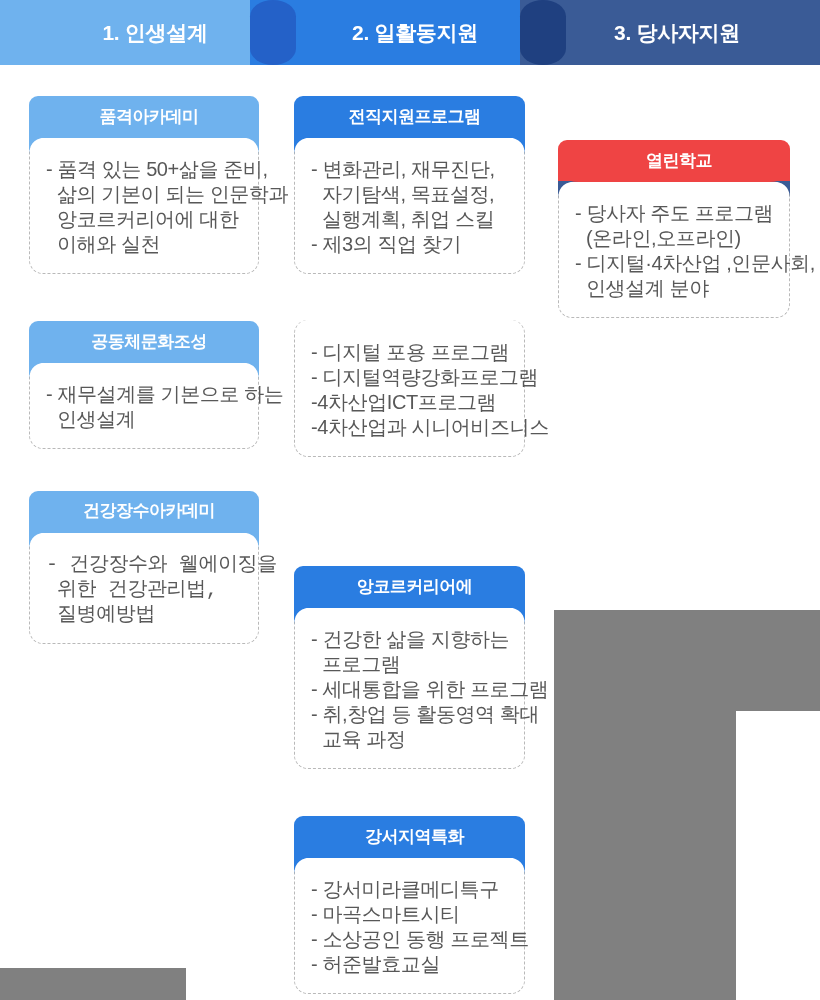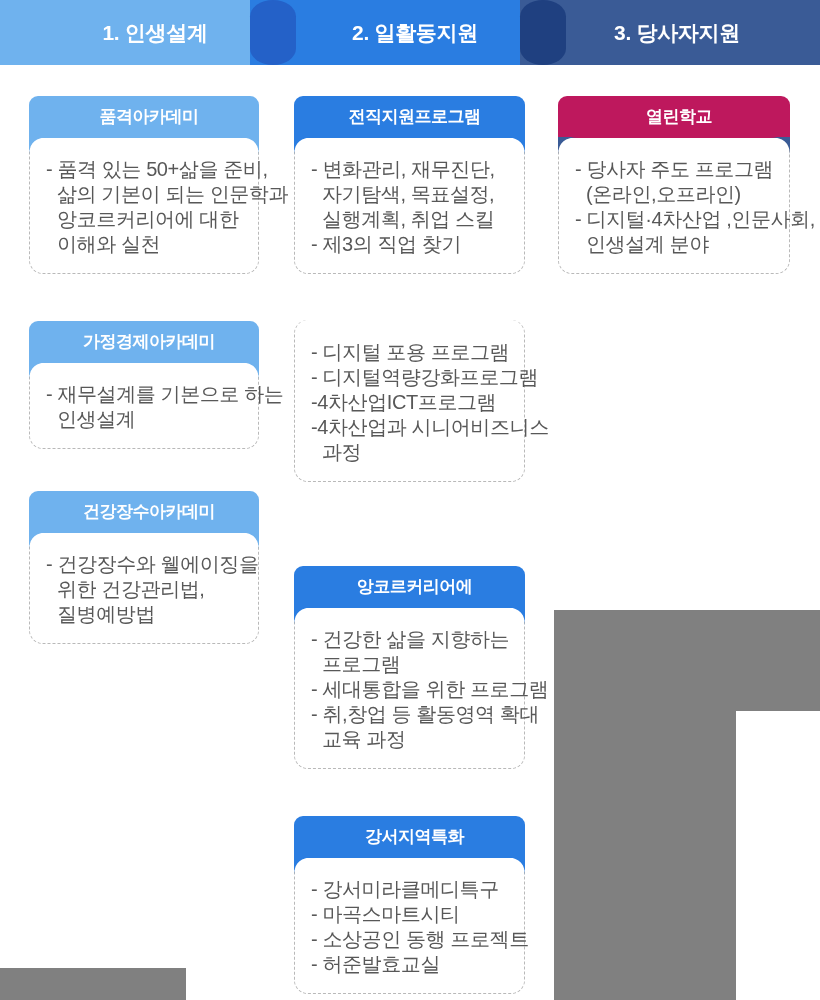--- a/index.html
+++ b/index.html
@@ -137,21 +137,21 @@
     font-size: 20px;
     line-height: 25px;
     letter-spacing: -0.4px;
     white-space: nowrap;
   }
   .card-line.cont { padding-left: 11px; }
 
   
   .head-light { background: #6FB2EE; }
   .head-mid   { background: #2A7DE1; }
-  .head-dark  { background: #be185d; }
+  .head-dark  { background: #ef4444; margin-top: 44px; }
 
   
   .gray-block {
     position: absolute;
     background: #808080;
     z-index: 40;
   }
   #gray-right-top    { left: 554px; top: 610px; width: 266px; height: 101px; }
   #gray-right-stem   { left: 554px; top: 710px; width: 182px; height: 290px; }
   #gray-bottom-left  { left: 0px;   top: 968px; width: 186px; height: 32px; }
@@ -188,33 +188,33 @@
       </div>
       <div class="card-body">
         <div class="card-line">- 품격 있는 50+삶을 준비,</div>
         <div class="card-line cont">삶의 기본이 되는 인문학과</div>
         <div class="card-line cont">앙코르커리어에 대한</div>
         <div class="card-line cont">이해와 실천</div>
       </div>
     </div>
     <div class="card" style="left: 29px; top: 321px; width: 230px;">
       <div class="card-head head-light">
-        <div class="head-label">가정경제아카데미</div>
+        <div class="head-label">공동체문화조성</div>
         <div class="head-notch">
           <svg viewBox="0 0 100 18" preserveAspectRatio="none">
             <path d="M0,0 L0,18 Q0,0 9,0 Q50,0 91,0 Q100,0 100,18 L100,0 Z" fill="#6FB2EE"></path>
           </svg>
         </div>
       </div>
       <div class="card-body">
         <div class="card-line">- 재무설계를 기본으로 하는</div>
         <div class="card-line cont">인생설계</div>
       </div>
     </div>
-    <div class="card" style="left: 29px; top: 491px; width: 230px;">
+    <div class="card" style="left: 29px; top: 491px; width: 230px; font-family: Liberation Mono, monospace;">
       <div class="card-head head-light">
         <div class="head-label">건강장수아카데미</div>
         <div class="head-notch">
           <svg viewBox="0 0 100 18" preserveAspectRatio="none">
             <path d="M0,0 L0,18 Q0,0 9,0 Q50,0 91,0 Q100,0 100,18 L100,0 Z" fill="#6FB2EE"></path>
           </svg>
         </div>
       </div>
       <div class="card-body">
         <div class="card-line">- 건강장수와 웰에이징을</div>
@@ -237,21 +237,20 @@
         <div class="card-line cont">실행계획, 취업 스킬</div>
         <div class="card-line">-  제3의 직업 찾기</div>
       </div>
     </div>
     <div class="card" style="left: 294px; top: 321px; width: 231px;">
       <div class="card-body">
         <div class="card-line">- 디지털 포용 프로그램</div>
         <div class="card-line">- 디지털역량강화프로그램</div>
         <div class="card-line">-4차산업ICT프로그램</div>
         <div class="card-line">-4차산업과 시니어비즈니스</div>
-        <div class="card-line cont">과정</div>
       </div>
     </div>
     <div class="card" style="left: 294px; top: 566px; width: 231px;">
       <div class="card-head head-mid">
         <div class="head-label">앙코르커리어에</div>
         <div class="head-notch">
           <svg viewBox="0 0 100 18" preserveAspectRatio="none">
             <path d="M0,0 L0,18 Q0,0 9,0 Q50,0 91,0 Q100,0 100,18 L100,0 Z" fill="#2A7DE1"></path>
           </svg>
         </div>

